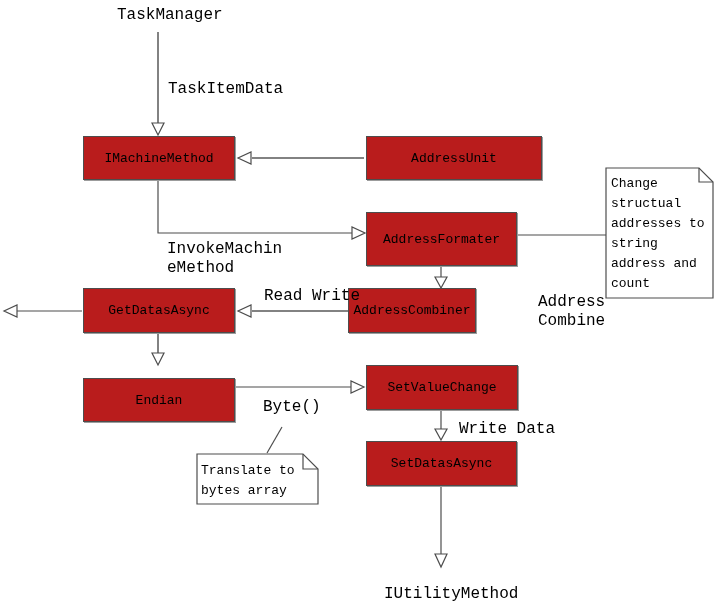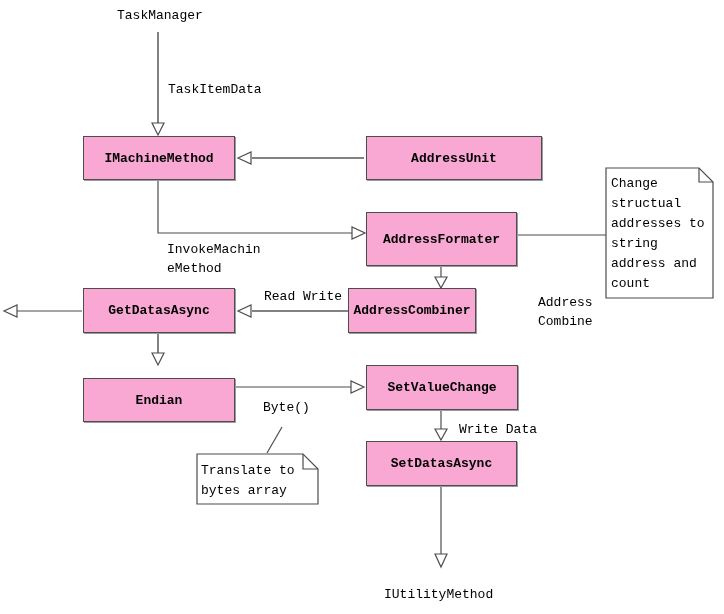--- a/index.html
+++ b/index.html
@@ -20,31 +20,30 @@
     overflow:hidden;
   }
   .wires{position:absolute;left:0;top:0;}
   .wire{stroke:var(--wire-thin);stroke-width:1.2;fill:none;}
   .wire-thick{stroke:var(--wire-thick);stroke-width:2;fill:none;}
   .arrow{fill:#ffffff;stroke:var(--wire-thin);stroke-width:1.2;stroke-linejoin:miter;}
   .note-shape{fill:#ffffff;stroke:var(--wire-thin);stroke-width:1.2;}
   .fold{fill:none;stroke:var(--wire-thin);stroke-width:1.2;}
   .box{
     position:absolute;
-    background:#f9a8d4;
+    background:#b91c1c;
     border:1px solid var(--box-border);
     box-shadow:1px 1px 0 var(--box-shadow);
     display:flex;align-items:center;justify-content:center;
     font-size:13px;
     box-sizing:border-box;
-    font-weight:bold;
   }
   .lbl{
     position:absolute;
-    font-size:13px;line-height:19px;
+    font-size:16px;line-height:19px;
     white-space:pre-line;
   }
   .center{text-align:left;}
   .note-text{
     position:absolute;
     font-size:13px;line-height:20px;
     white-space:pre-line;
   }
 </style>
 </head>

